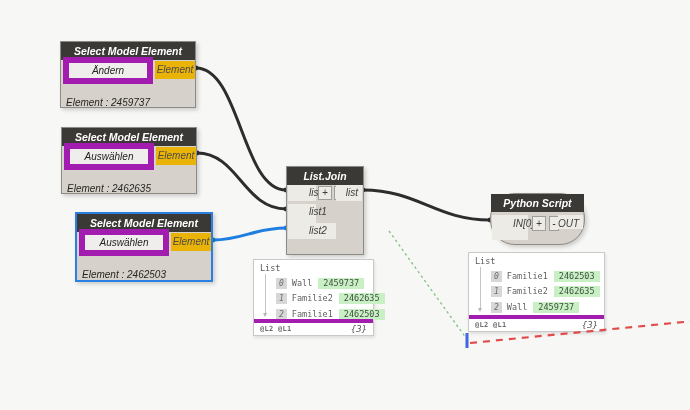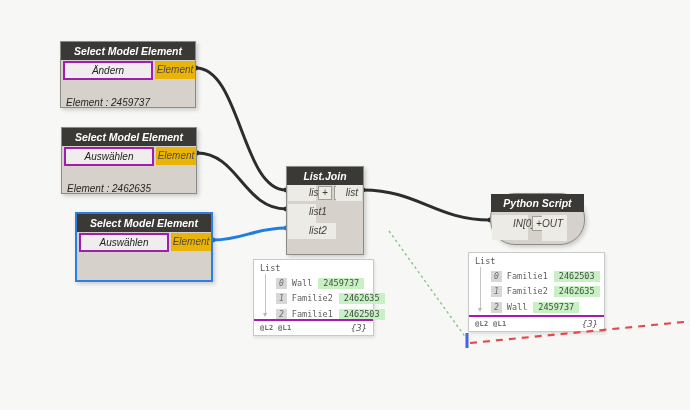--- a/index.html
+++ b/index.html
@@ -6,39 +6,39 @@
   body{font-family:"Liberation Sans",sans-serif;}
   .canvas{position:relative;width:690px;height:410px;background:#f7f7f6;overflow:hidden;}
 
   svg.wirelayer{position:absolute;left:0;top:0;z-index:1;}
   svg.overlay{position:absolute;left:0;top:0;z-index:6;pointer-events:none;}
 
   .node{position:absolute;background:#d6d2cb;border:1px solid #8d8b86;box-shadow:2px 2px 4px rgba(0,0,0,.18);z-index:2;box-sizing:border-box;font-style:italic;}
   .node.selected{border:2px solid #2a7fe0;}
   .node-header{background:#3b3936;color:#fff;font-weight:bold;font-size:10.5px;text-align:center;height:18px;line-height:18px;white-space:nowrap;overflow:hidden;}
   .sel-row{display:flex;height:20px;align-items:center;}
-  .sel-button{flex:1;background:#efeeec;border:2px solid #a21caf;font-size:10px;color:#222;text-align:center;height:15px;line-height:15px;margin:1px 2px;}
+  .sel-button{flex:1;background:#efeeec;border:6px solid #a21caf;font-size:10px;color:#222;text-align:center;height:15px;line-height:15px;margin:1px 2px;}
   .sel-outport{width:40px;background:#eab308;font-size:10px;color:#4d4b48;text-align:center;height:18px;line-height:18px;}
   .sel-status{font-size:10px;color:#272522;padding:17px 5px 0 5px;text-align:left;}
 
   .port{position:absolute;background:#edebe6;font-size:10px;color:#3f3d3a;line-height:16px;box-sizing:border-box;}
   .in-port{text-align:left;padding-left:21px;}
   .out-port{text-align:right;padding-right:4px;}
   .mini-btn{position:absolute;background:#edebe6;border:1px solid #a09e98;font-size:10px;color:#3f3d3a;text-align:center;box-sizing:border-box;}
 
   .preview{position:absolute;background:#ffffff;border:1px solid #c9c9c9;box-shadow:1px 2px 3px rgba(0,0,0,.10);z-index:3;box-sizing:border-box;font-family:"DejaVu Sans Mono",monospace;}
   .pv-body{position:relative;padding:3px 6px 2px 6px;}
   .pv-root{font-size:8.5px;color:#5a5a5a;}
   .pv-tree{position:absolute;left:11px;top:14px;width:1px;background:#c4c4c4;}
   .pv-tree:after{content:"";position:absolute;left:-2px;bottom:-3px;border-left:2.5px solid transparent;border-right:2.5px solid transparent;border-top:4px solid #b5b5b5;}
   .pv-row{display:flex;align-items:center;margin:4.5px 0 0 16px;height:11px;}
   .pv-idx{background:#d7d7d7;color:#6e6e6e;font-style:italic;font-size:8px;padding:0 3px;margin-right:5px;line-height:11px;}
   .pv-label{font-size:8.5px;color:#5f5f5f;margin-right:6px;line-height:11px;}
   .pv-chip{background:#c9f0c5;color:#3f4f3f;font-size:8.5px;padding:0 5px;line-height:11px;}
-  .pv-footer{position:absolute;left:0;right:0;bottom:0;height:16px;border-top:2px solid #a21caf;display:flex;align-items:center;justify-content:space-between;padding:1px 6px;box-sizing:border-box;}
+  .pv-footer{position:absolute;left:0;right:0;bottom:0;height:16px;border-top:4px solid #a21caf;display:flex;align-items:center;justify-content:space-between;padding:1px 6px;box-sizing:border-box;}
   .pv-lacing{font-size:7px;color:#6f6f6f;font-weight:bold;letter-spacing:.3px;}
   .pv-count{font-size:9px;color:#555;font-style:italic;}
 </style>
 </head>
 <body>
 
 <div class="canvas">
 
   <svg class="wirelayer" width="690" height="410">
     <path d="M196,68 C240,68 242,190 286,190" fill="none" stroke="#2d2d2d" stroke-width="3" stroke-linecap="round"></path>
@@ -72,38 +72,39 @@
     </div>
     <div class="sel-status">Element : 2462635</div>
   </div>
 
   <div class="node selected" style="left:75px;top:212px;width:138px;height:70px;">
     <div class="node-header">Select Model Element</div>
     <div class="sel-row">
       <div class="sel-button">Auswählen</div>
       <div class="sel-outport">Element</div>
     </div>
+    <div class="sel-status">Element : 2462503</div>
   </div>
 
   <div class="node" style="left:286px;top:166px;width:78px;height:89px;">
     <div class="node-header">List.Join</div>
     <div class="port in-port" style="left:1px;top:18px;width:28px;height:16px;">list0</div>
     <div class="port in-port" style="left:1px;top:37px;width:28px;height:20px;">list1</div>
     <div class="port in-port" style="left:1px;top:56px;width:48px;height:16px;">list2</div>
     <div class="mini-btn" style="left:31px;top:19px;width:14px;height:14px;line-height:12px;">+</div>
     <div class="mini-btn" style="left:47px;top:19px;width:10px;height:14px;line-height:12px;">-</div>
     <div class="port out-port" style="right:1px;top:18px;width:26px;height:16px;">list</div>
   </div>
 
   <div class="node" style="left:490px;top:193px;width:95px;height:52px;border-radius:25px;">
     <div class="node-header">Python Script</div>
     <div class="port in-port" style="left:1px;top:21px;width:36px;height:25px;line-height:17px;">IN[0]</div>
     <div class="mini-btn" style="left:41px;top:22px;width:14px;height:15px;line-height:13px;">+</div>
     <div class="mini-btn" style="left:58px;top:22px;width:10px;height:15px;line-height:13px;">-</div>
-    <div class="port out-port" style="right:17px;top:21px;width:25px;height:26px;line-height:17px;">OUT</div>
+    <div class="port out-port" style="right:1px;top:21px;width:25px;height:14px;line-height:17px;">OUT</div>
   </div>
 
   <div class="preview" style="left:253px;top:259px;width:121px;height:77px;">
     <div class="pv-body">
       <div class="pv-root">List</div>
       <div class="pv-tree" style="height:40px;"></div>
       <div class="pv-row">
         <span class="pv-idx">0</span>
         <span class="pv-label">Wall</span>
         <span class="pv-chip">2459737</span>

